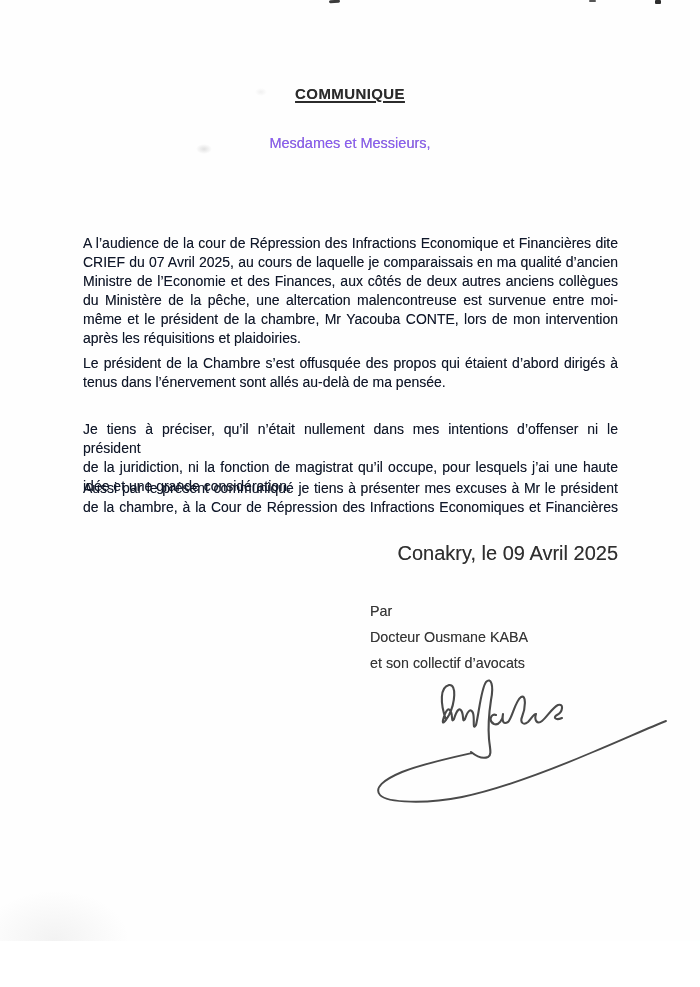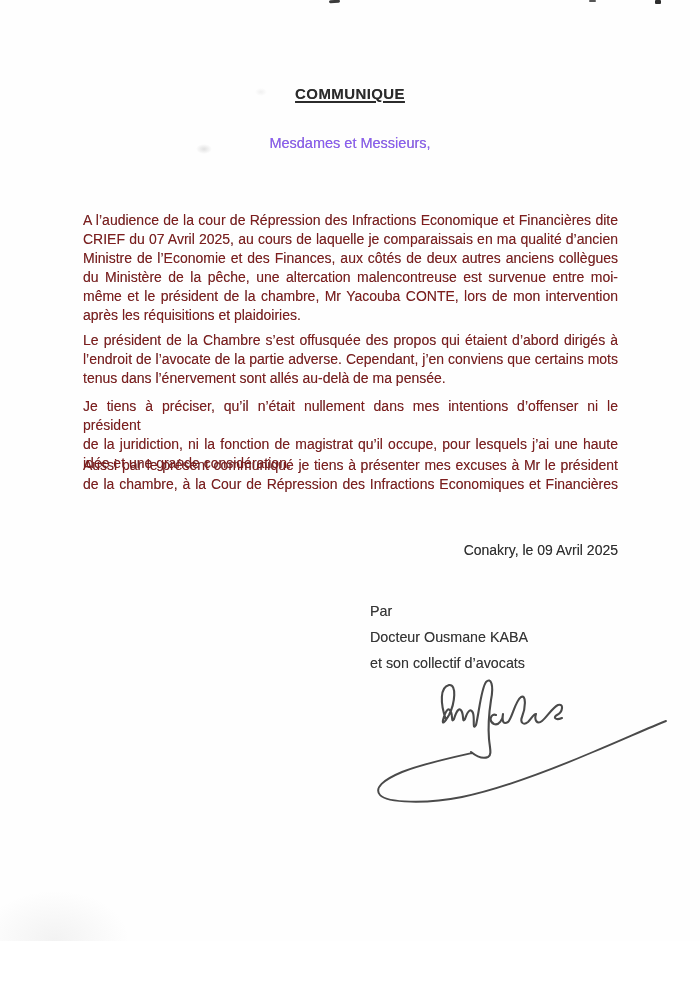--- a/index.html
+++ b/index.html
@@ -57,40 +57,41 @@
     font-size: 14.5px;
     color: #8b5cf6;
   }
 
   .para {
     position: absolute;
     left: 83px;
     width: 535px;
     font-size: 14px;
     line-height: 19px;
-    color: #7f1d1d;
+    color: #0f172a;
+    margin-top: 23px;
   }
   .para .line {
     text-align: justify;
     text-align-last: justify;
   }
   .para .line.last {
     text-align-last: left;
   }
   .p1 { top: 211px; }
   .p2 { top: 331px; }
   .p3 { top: 397px; }
   .p4 { top: 456px; }
 
   .dateline {
     position: absolute;
     top: 542px; left: 0;
     width: 618px;
     text-align: right;
-    font-size: 14px;
+    font-size: 20px;
     color: #2f2f2f;
   }
 
   .closing {
     position: absolute;
     left: 370px; top: 603px;
     width: 220px;
     text-align: left;
     font-size: 14.3px;
     color: #363636;
@@ -123,21 +124,20 @@
   <div class="para p1 txt">
       <div class="line">A l’audience de la cour de Répression des Infractions Economique et Financières dite</div>
       <div class="line">CRIEF du 07 Avril 2025, au cours de laquelle je comparaissais en ma qualité d’ancien</div>
       <div class="line">Ministre de l’Economie et des Finances, aux côtés de deux autres anciens collègues</div>
       <div class="line">du Ministère de la pêche, une altercation malencontreuse est survenue entre moi-</div>
       <div class="line">même et le président de la chambre, Mr Yacouba CONTE, lors de mon intervention</div>
       <div class="line last">après les réquisitions et plaidoiries.</div>
     </div>
   <div class="para p2 txt">
       <div class="line">Le président de la Chambre s’est offusquée des propos qui étaient d’abord dirigés à</div>
-      <div class="line">l’endroit de l’avocate de la partie adverse. Cependant, j’en conviens que certains mots</div>
       <div class="line last">tenus dans l’énervement sont allés au-delà de ma pensée.</div>
     </div>
   <div class="para p3 txt">
       <div class="line">Je tiens à préciser, qu’il n’était nullement dans mes intentions d’offenser ni le président</div>
       <div class="line">de la juridiction, ni la fonction de magistrat qu’il occupe, pour lesquels j’ai une haute</div>
       <div class="line last">idée et une grande considération.</div>
     </div>
   <div class="para p4 txt">
       <div class="line">Aussi par le présent communiqué je tiens à présenter mes excuses à Mr le président</div>
       <div class="line">de la chambre, à la Cour de Répression des Infractions Economiques et Financières</div>

